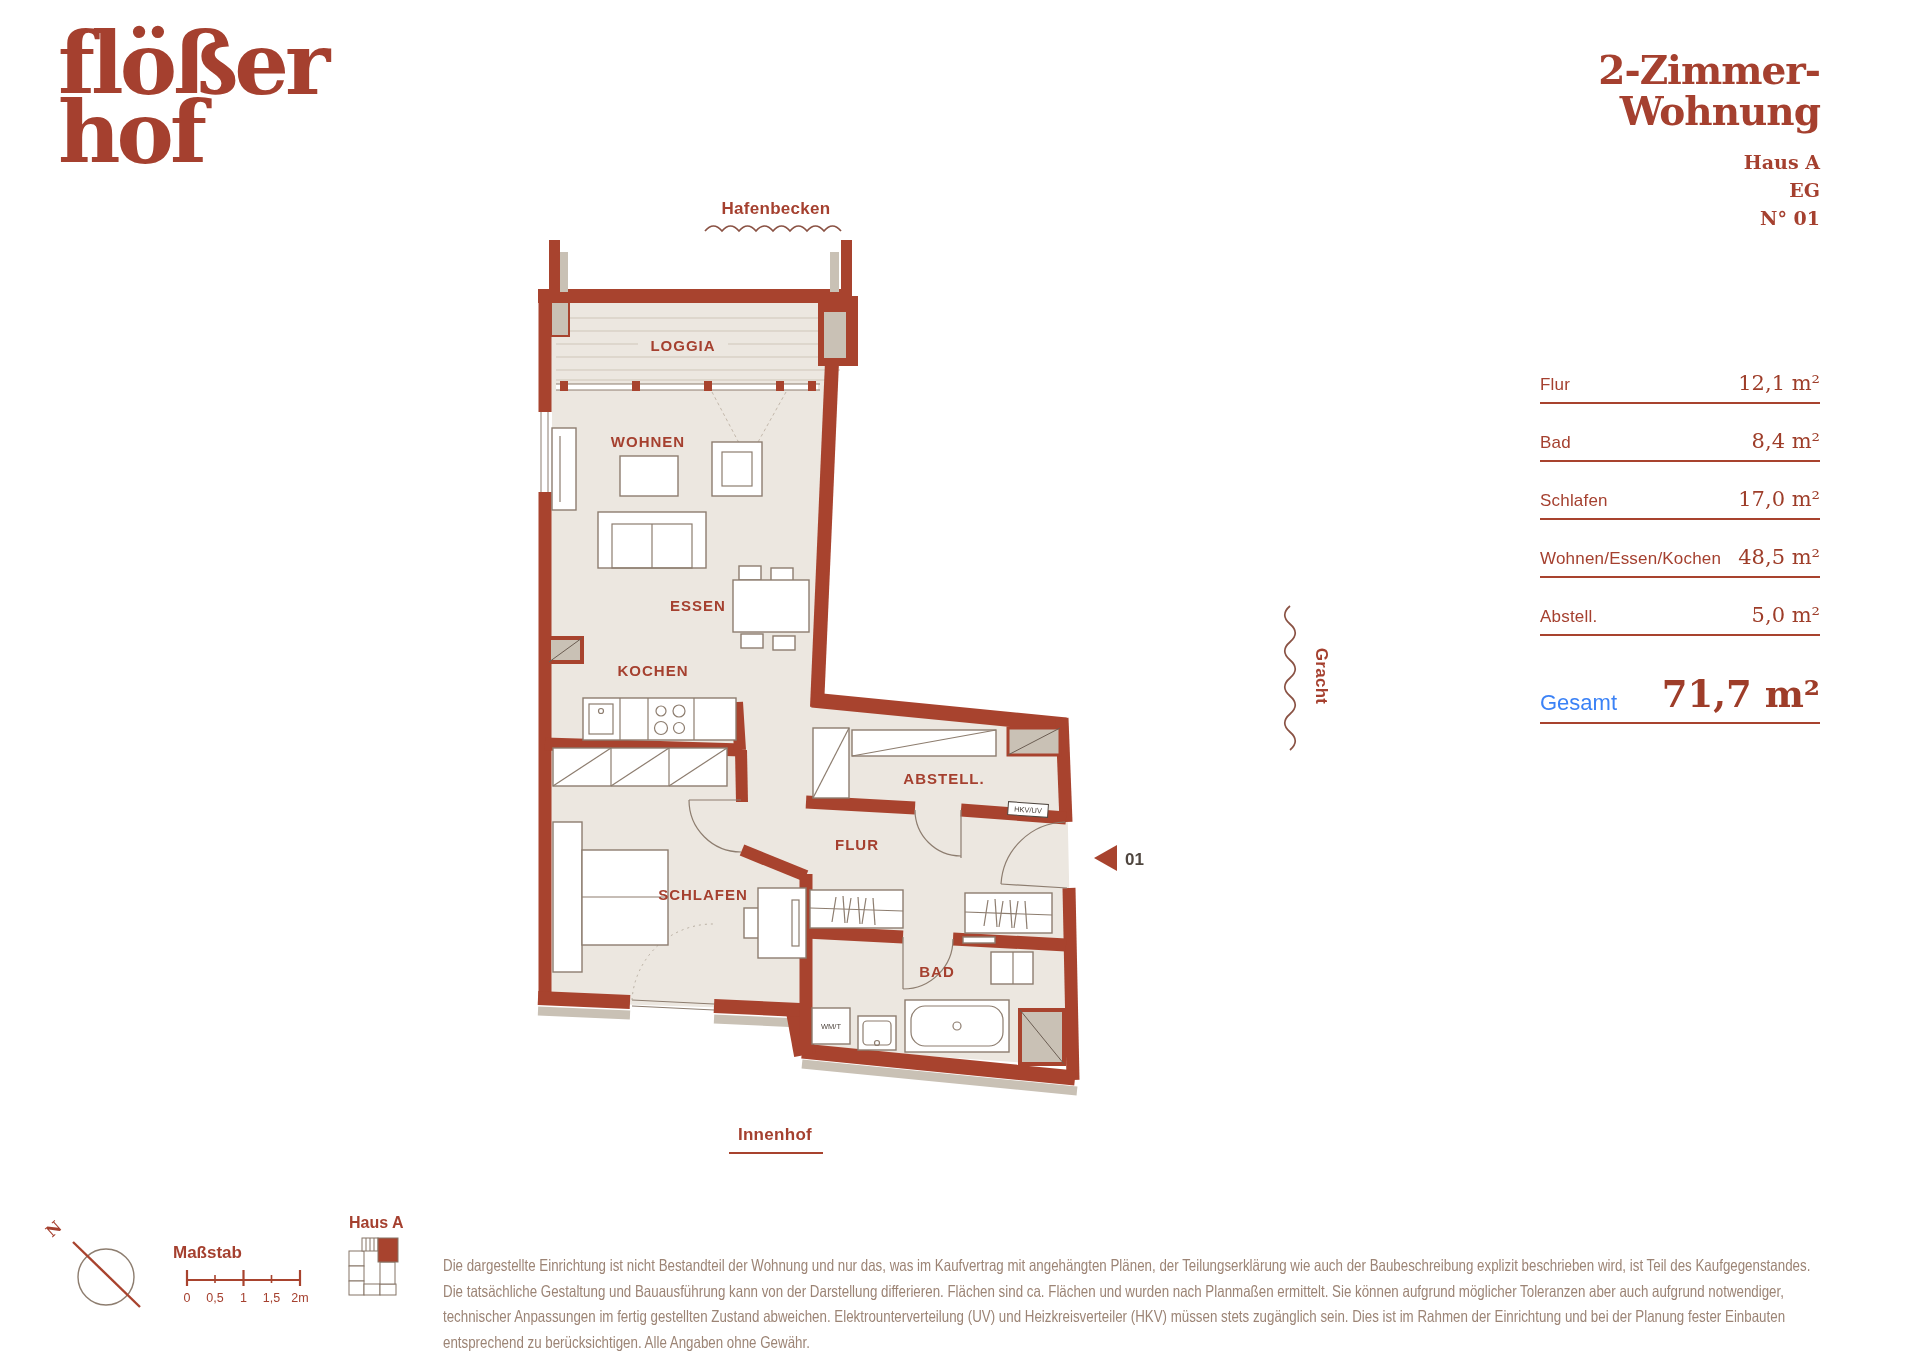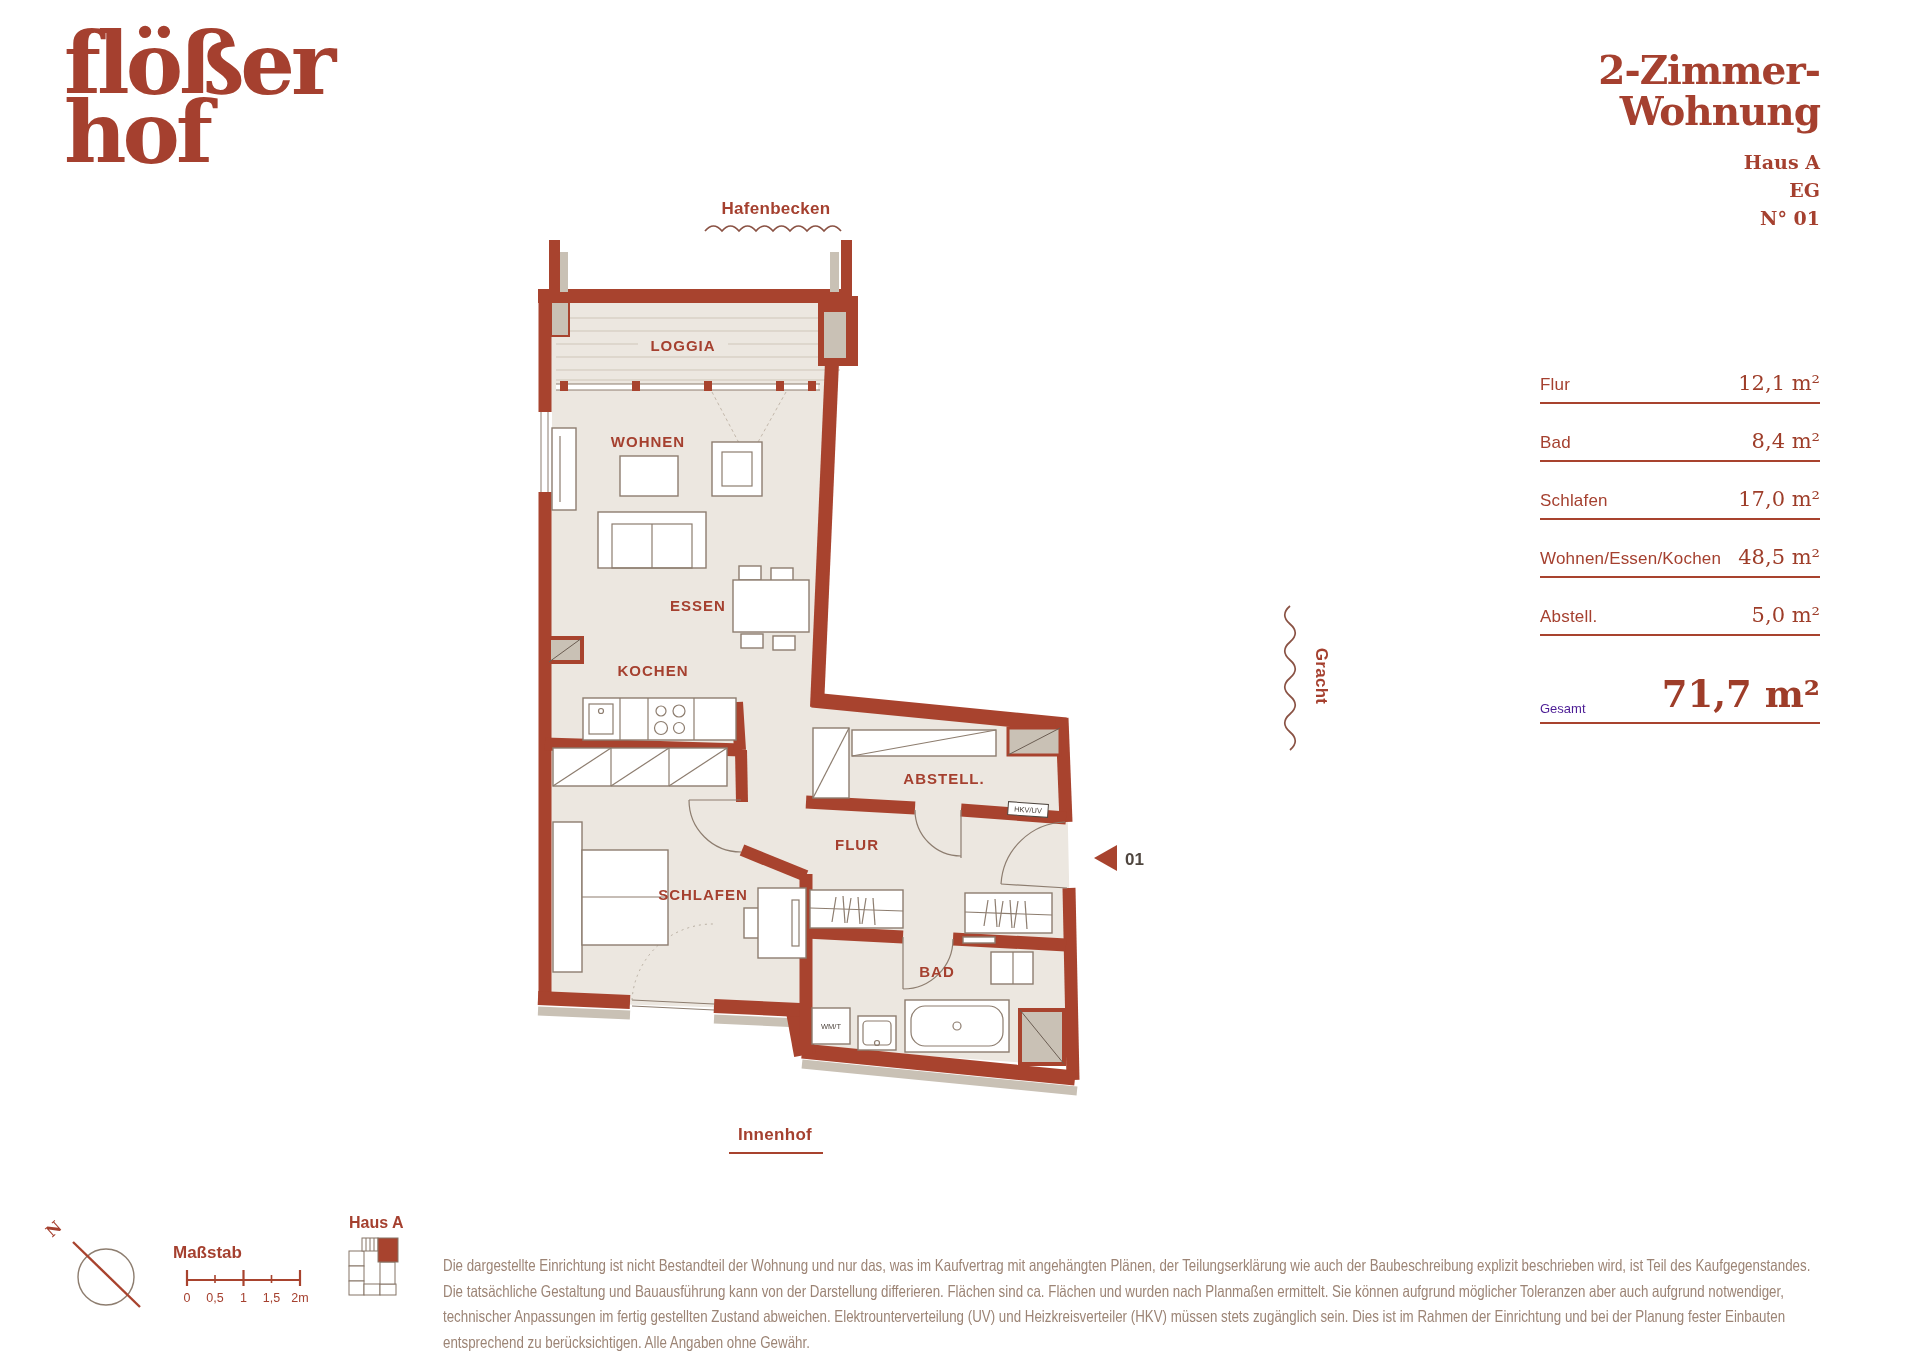--- a/index.html
+++ b/index.html
@@ -1,35 +1,35 @@
 <!DOCTYPE html>
 <html><head>
 <meta charset="utf-8">
 <style>
   html,body{margin:0;padding:0;background:#ffffff;}
   .page{position:relative;width:1920px;height:1357px;background:#ffffff;overflow:hidden;
         font-family:"Liberation Sans",sans-serif;}
   
-  .logo{position:absolute;left:64px;top:30px;color:#A5402F;
+  .logo{position:absolute;left:58px;top:30px;color:#A5402F;
         font-family:"DejaVu Serif",serif;font-weight:800;font-size:86px;line-height:.80;
         letter-spacing:-4px;}
   
   .title-block{position:absolute;right:100px;top:50px;text-align:right;color:#A5402F;}
   .title-main{font-family:"DejaVu Serif",serif;font-weight:700;font-size:39px;line-height:41px;letter-spacing:-1px;}
   .title-sub{margin-top:16px;font-family:"DejaVu Serif",serif;font-weight:700;font-size:19px;line-height:28px;}
   
   .area-table{position:absolute;left:1540px;top:352px;width:280px;}
   .area-row{display:flex;justify-content:space-between;align-items:flex-end;
             border-bottom:2px solid #A8432E;padding-bottom:7px;height:49px;box-sizing:content-box;}
   .area-row.first{height:43px;}
   .area-row .lab{font-size:17px;color:#A5402F;letter-spacing:.2px;}
   .area-row .val{font-family:"DejaVu Serif",serif;font-size:21px;color:#9E3D29;margin-left:7px;}
   .area-total{display:flex;justify-content:space-between;align-items:flex-end;
               border-bottom:2px solid #A8432E;padding-bottom:6px;height:80px;box-sizing:content-box;}
-  .area-total .lab{font-size:13px;color:#4c1d95;}
+  .area-total .lab{font-size:22px;color:#3b82f6;}
   .area-total .val{font-family:"DejaVu Serif",serif;font-weight:700;font-size:37px;color:#9E3D29;margin-left:43px;}
   
   .disclaimer{position:absolute;left:443px;top:1253px;width:1700px;
               transform:scaleX(.808);transform-origin:left top;
               font-size:16.5px;line-height:25.5px;color:#9C8475;}
   
   .plan-label{font-family:"Liberation Sans",sans-serif;font-weight:700;font-size:15px;
               letter-spacing:1px;fill:#A5402F;text-anchor:middle;}
   .ctx-label{font-family:"Liberation Sans",sans-serif;font-weight:700;font-size:17px;
              fill:#A5402F;text-anchor:middle;letter-spacing:.3px;}

